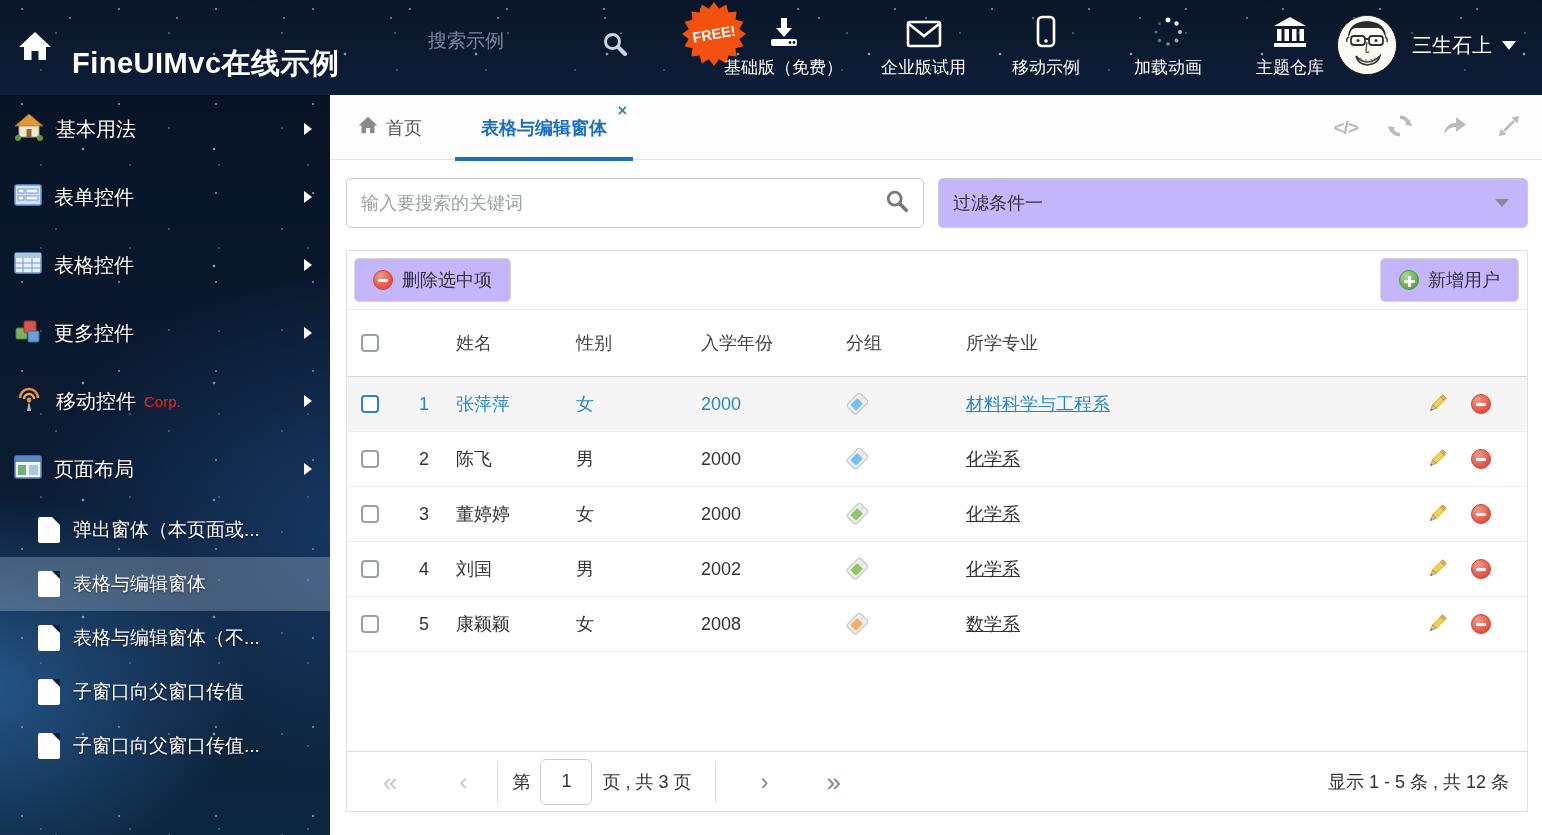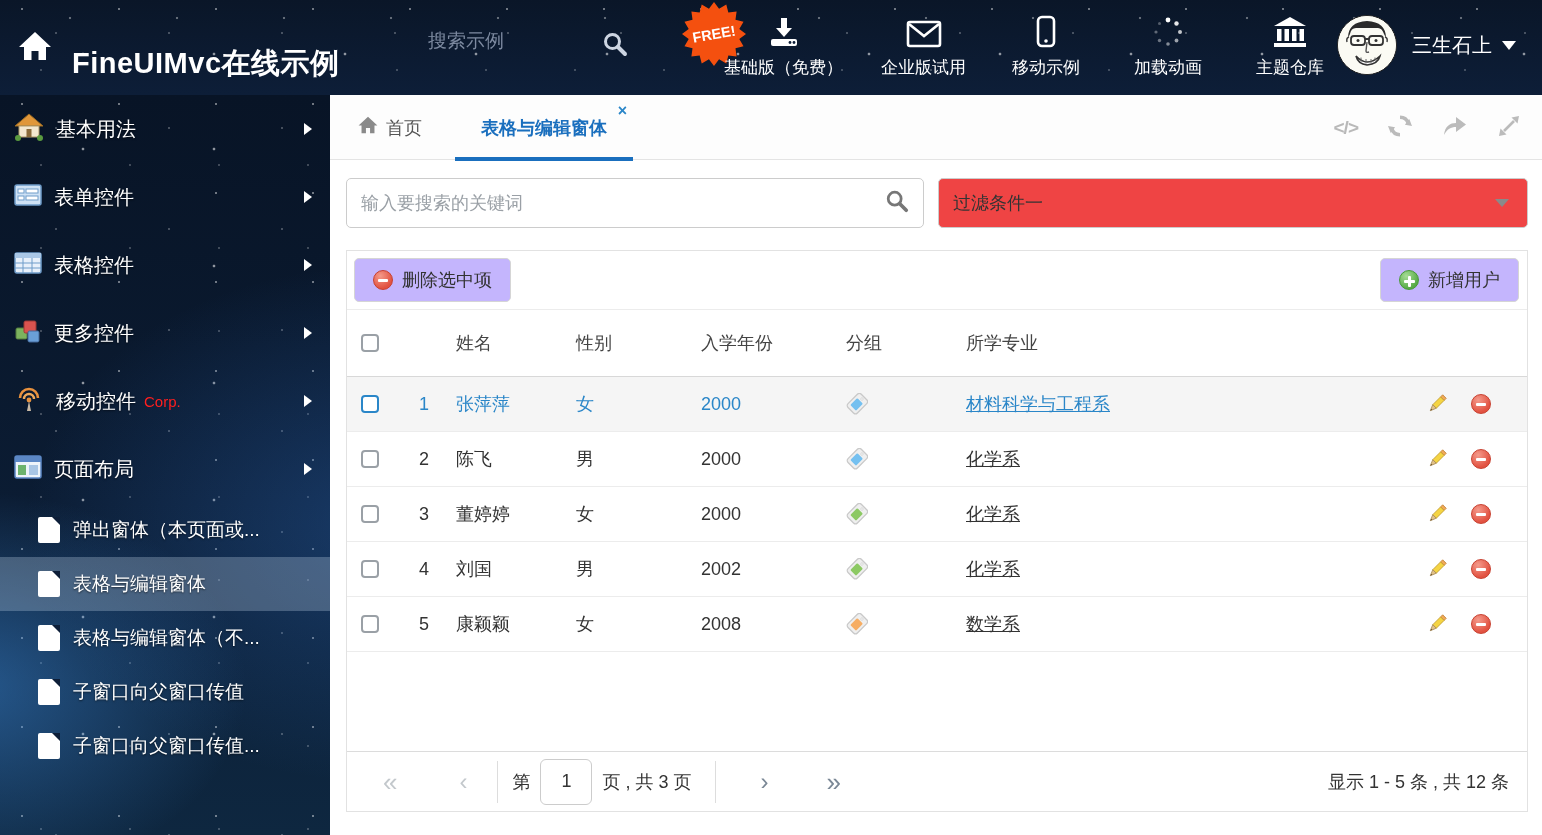--- a/index.html
+++ b/index.html
@@ -71,21 +71,21 @@
   .tab-close { position:absolute; right:6px; top:8px; color:#2a86c8; font-size:16px; font-weight:bold; cursor:pointer; line-height:1; }
   .tab-tools { position:absolute; right:22px; top:0; height:65px; display:flex; align-items:center; gap:30px; color:#b9b9b9; }
   .tool-code { font-size:19px; font-weight:bold; letter-spacing:-1px; cursor:pointer; }
   .tab-tools svg { cursor:pointer; }
 
   .filter-row { position:relative; height:90px; }
   .search-box { position:absolute; left:16px; top:18px; width:578px; height:50px; border:1px solid #ccc; border-radius:5px; display:flex; align-items:center; background:#fff; }
   .search-box input { flex:1; border:none; outline:none; font-size:18px; padding:0 14px; color:#333; background:transparent; font-family:"Liberation Sans", sans-serif; }
   .search-box input::placeholder { color:#9aa0a6; }
   .search-box .mag { margin-right:14px; flex:0 0 auto; }
-  .dropdown { position:absolute; left:608px; top:18px; width:590px; height:50px; border:1px solid #ccc; border-radius:5px; display:flex; align-items:center; background:#ef4444; cursor:pointer; }
+  .dropdown { position:absolute; left:608px; top:18px; width:590px; height:50px; border:1px solid #ccc; border-radius:5px; display:flex; align-items:center; background:#c4b5fd; cursor:pointer; }
   .dropdown .dd-val { font-size:18px; color:#333; padding-left:14px; flex:1; }
   .dd-caret { width:0; height:0; border-left:7px solid transparent; border-right:7px solid transparent; border-top:8px solid #8a8a8a; margin-right:18px; }
 
   .grid { position:relative; margin-left:16px; width:1182px; border:1px solid #e2e2e2; background:#fff; }
   .g-toolbar { position:relative; height:59px; border-bottom:1px solid #ececec; }
   .btn { position:absolute; top:7px; height:44px; display:flex; align-items:center; gap:9px; padding:0 18px; background:#c4b5fd; border:1px solid #d5d5d5; border-radius:5px; font-size:18px; color:#333; cursor:pointer; font-family:"Liberation Sans", sans-serif; }
   .btn-del { left:7px; }
   .btn-add { right:8px; }
 
   .ico-minus { width:20px; height:20px; border-radius:50%; display:inline-block; position:relative;

